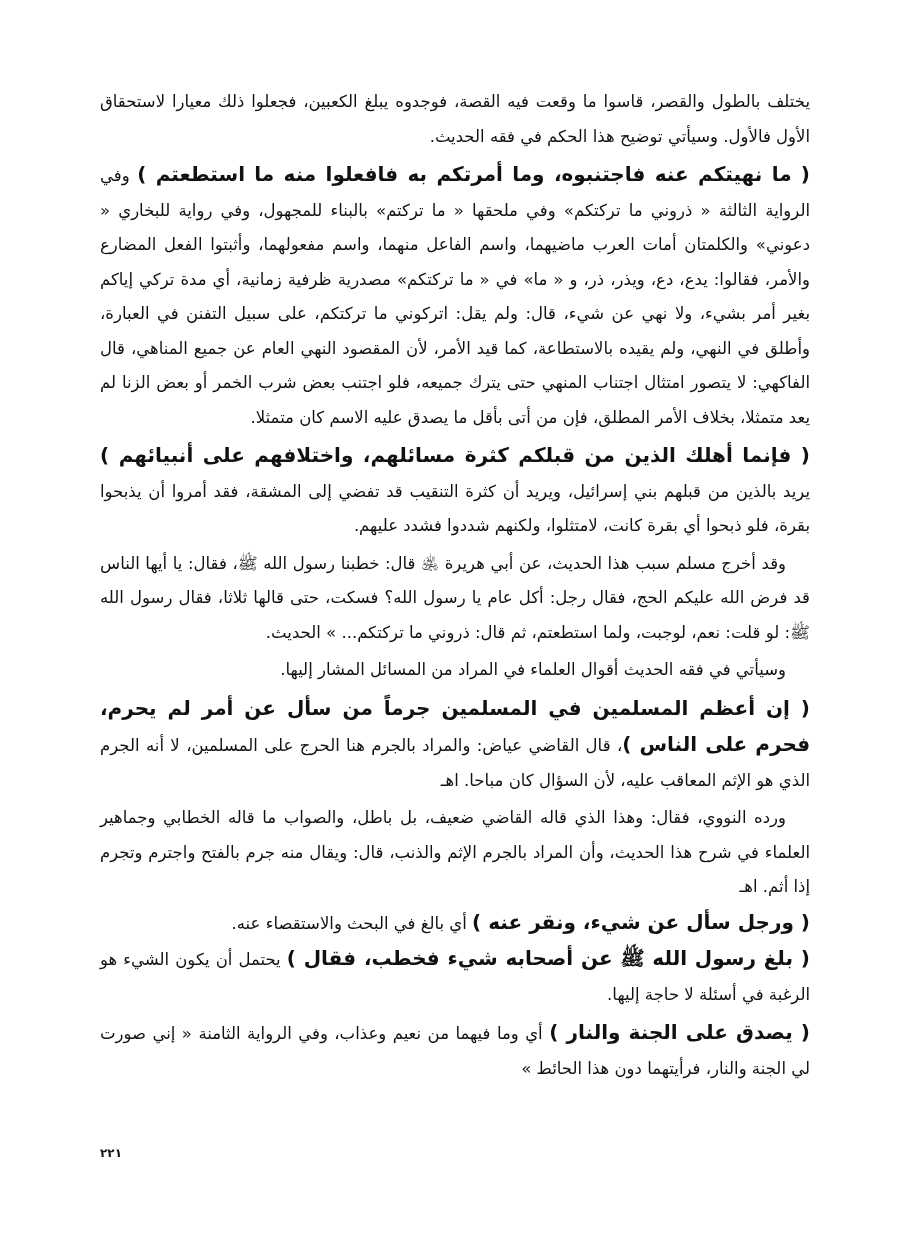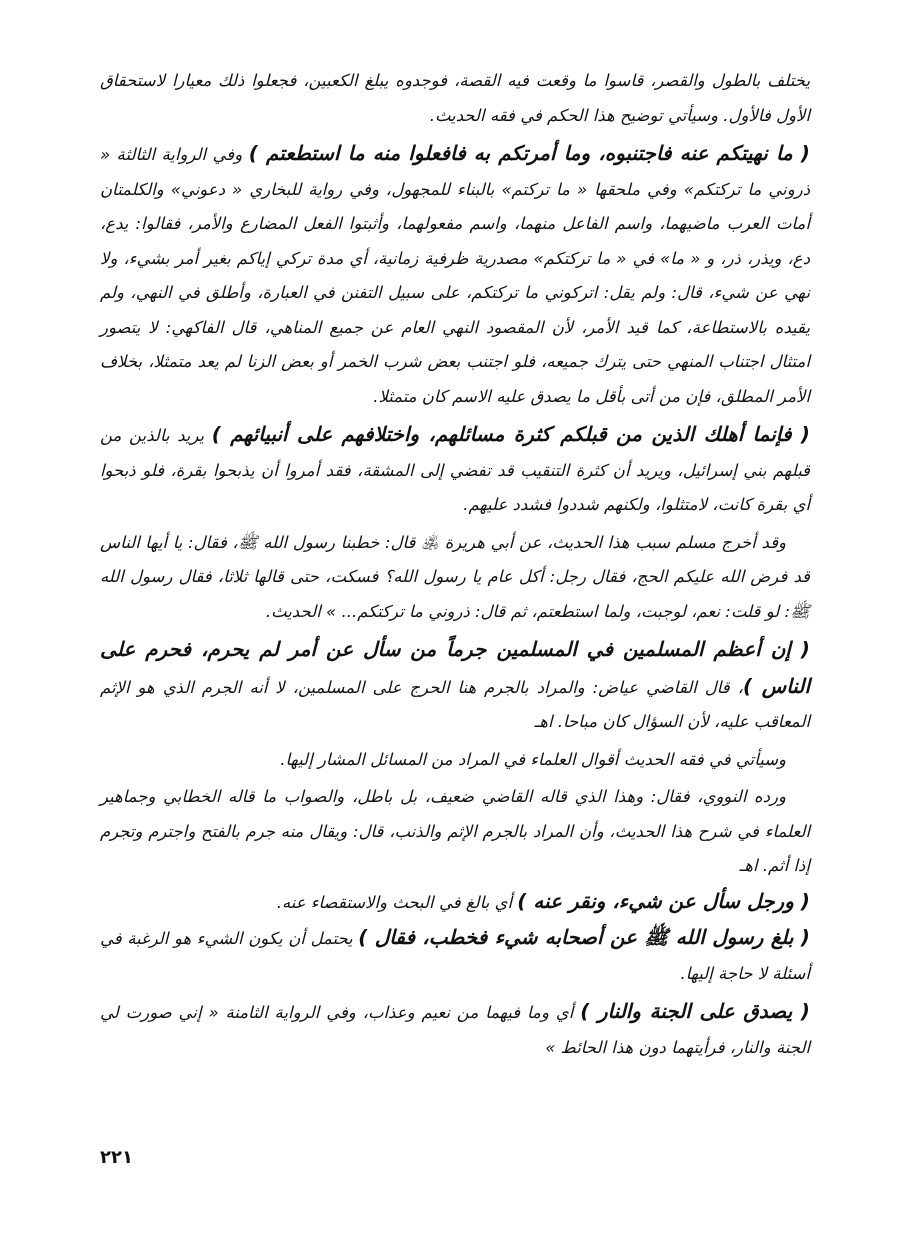--- a/index.html
+++ b/index.html
@@ -1,33 +1,33 @@
 <!DOCTYPE html>
 <html><head>
   <meta charset="utf-8">
   <style>
     html, body { margin: 0; padding: 0; background: #ffffff; }
     body {
       width: 906px; height: 1260px; position: relative; overflow: hidden;
       font-family: "DejaVu Sans", sans-serif; color: #111111;
     }
     .page {
-      position: absolute; left: 100px; top: 64px; width: 710px;
-      direction: rtl; text-align: justify; font-style: italic;
+      position: absolute; left: 100px; top: 85px; width: 710px;
+      direction: rtl; text-align: justify;
     }
     .para {
       font-size: 16.5px; line-height: 34.5px; margin: 0;
       text-align-last: right;
     }
     .para.gap { margin-top: 3px; }
     .para.indent { text-indent: 24px; }
     .b { font-weight: bold; font-size: 20px; }
     .page-number {
       position: absolute; left: 100px; top: 1146px;
-      font-size: 18px; font-weight: bold; direction: rtl;
+      font-size: 12px; font-weight: bold; direction: rtl;
     }
   </style>
 </head>
 <body>
 
 <div class="page">
   <p class="para">
     <span>يختلف بالطول والقصر، قاسوا ما وقعت فيه القصة، فوجدوه يبلغ الكعبين، فجعلوا ذلك معيارا لاستحقاق الأول فالأول. وسيأتي توضيح هذا الحكم في فقه الحديث.</span>
   </p>
 
@@ -36,26 +36,26 @@
   </p>
 
   <p class="para gap">
     <span class="b">( فإنما أهلك الذين من قبلكم كثرة مسائلهم، واختلافهم على أنبيائهم )</span><span> يريد بالذين من قبلهم بني إسرائيل، ويريد أن كثرة التنقيب قد تفضي إلى المشقة، فقد أمروا أن يذبحوا بقرة، فلو ذبحوا أي بقرة كانت، لامتثلوا، ولكنهم شددوا فشدد عليهم.</span>
   </p>
 
   <p class="para gap indent">
     <span>وقد أخرج مسلم سبب هذا الحديث، عن أبي هريرة ﵁ قال: خطبنا رسول الله ﷺ، فقال: يا أيها الناس قد فرض الله عليكم الحج، فقال رجل: أكل عام يا رسول الله؟ فسكت، حتى قالها ثلاثا، فقال رسول الله ﷺ: لو قلت: نعم، لوجبت، ولما استطعتم، ثم قال: ذروني ما تركتكم... » الحديث.</span>
   </p>
 
+  <p class="para gap indent">
+    <span>وسيأتي في فقه الحديث أقوال العلماء في المراد من المسائل المشار إليها.</span>
+  </p>
+
   <p class="para gap">
     <span class="b">( إن أعظم المسلمين في المسلمين جرماً من سأل عن أمر لم يحرم، فحرم على الناس )</span><span>، قال القاضي عياض: والمراد بالجرم هنا الحرج على المسلمين، لا أنه الجرم الذي هو الإثم المعاقب عليه، لأن السؤال كان مباحا. اهـ</span>
-  </p>
-
-  <p class="para gap indent">
-    <span>وسيأتي في فقه الحديث أقوال العلماء في المراد من المسائل المشار إليها.</span>
   </p>
 
   <p class="para gap indent">
     <span>ورده النووي، فقال: وهذا الذي قاله القاضي ضعيف، بل باطل، والصواب ما قاله الخطابي وجماهير العلماء في شرح هذا الحديث، وأن المراد بالجرم الإثم والذنب، قال: ويقال منه جرم بالفتح واجترم وتجرم إذا أثم. اهـ</span>
   </p>
 
 
   <p class="para">
     <span class="b">( ورجل سأل عن شيء، ونقر عنه )</span><span> أي بالغ في البحث والاستقصاء عنه.</span>
   </p>

